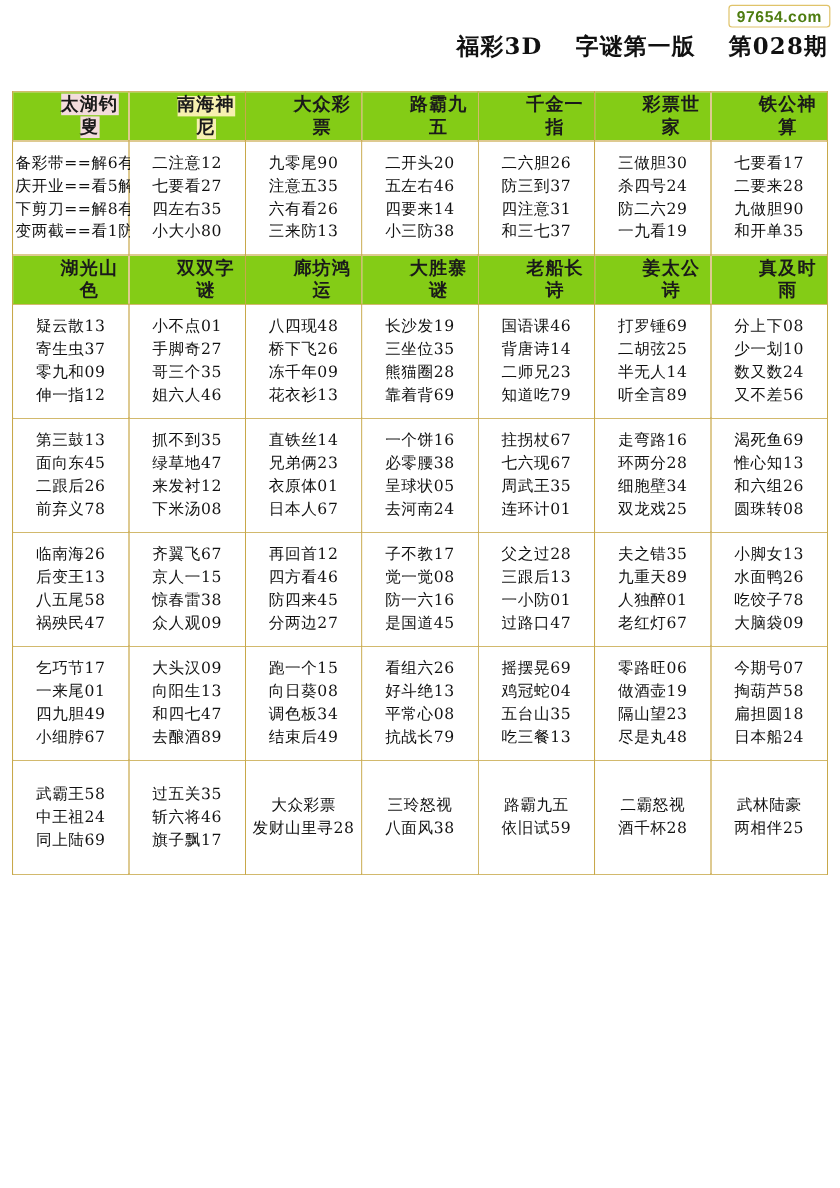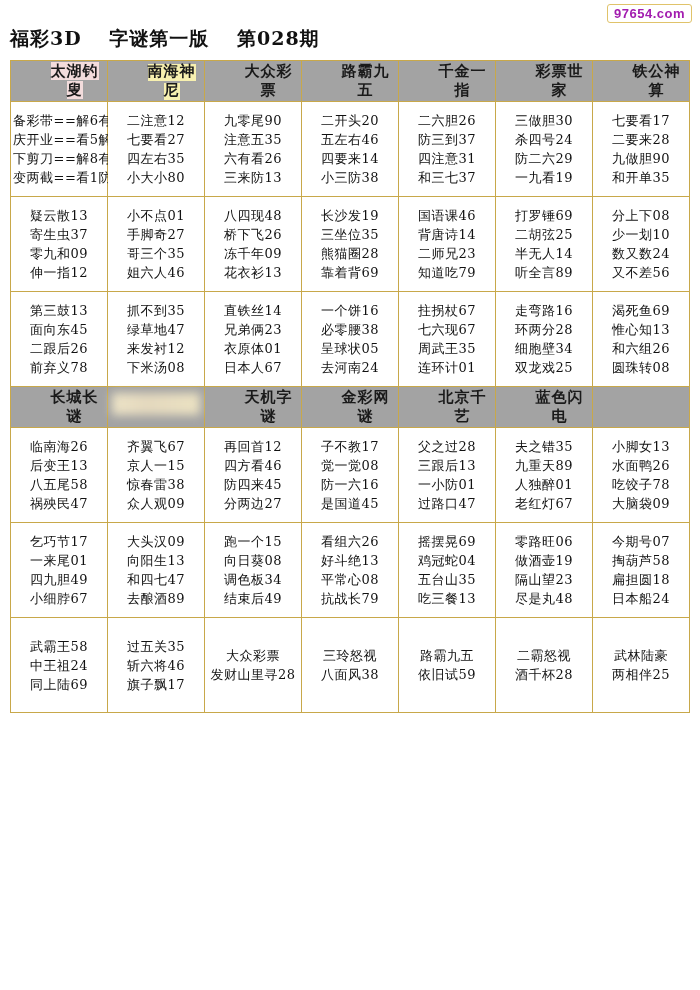--- a/index.html
+++ b/index.html
@@ -7,48 +7,48 @@
     width:700px;height:990px;
     background:#ffffff;
     font-family:"Liberation Sans","DejaVu Sans",sans-serif;
     color:#111;
     position:relative;
     overflow:hidden;
   }
   .watermark{
     position:absolute;top:4px;right:8px;
     background:#ffffff;border:1px solid #e0c36a;
-    color:#a21caf;font-size:13px;font-weight:bold;
+    color:#4d7c0f;font-size:13px;font-weight:bold;
     padding:1px 6px;border-radius:3px;
     letter-spacing:0.5px;
   }
   .page-title{
     width:100%;
-    text-align:left;
+    text-align:right;
     font-family:"DejaVu Serif","Liberation Serif",serif;
     font-weight:bold;
     font-size:19px;
     padding-top:26px;
-    padding-bottom:8px;
+    padding-bottom:24px;
     letter-spacing:1px;
   }
   .page-title span{margin:0 10px;}
   table.grid{
     border-collapse:collapse;
     width:680px;
     margin:0 auto;
     table-layout:fixed;
   }
   table.grid td{
     border:1px solid #c8a84a;
     vertical-align:middle;
     text-align:center;
   }
   td.head{
-    background:#a3a3a3;
+    background:#84cc16;
     height:38px;
     font-weight:bold;
     font-size:15px;
     font-family:"DejaVu Serif","Liberation Serif",serif;
     letter-spacing:1px;
     color:#1a1a1a;
     padding-left:32px;
   }
   td.body{
     background:#ffffff;
@@ -156,20 +156,29 @@
         <td class="body cell-wrap">
           <div class="lines">
             <div>七要看17</div>
             <div>二要来28</div>
             <div>九做胆90</div>
             <div>和开单35</div>
           </div>
         </td>
       </tr>
       <tr>
+        <td class="head cell-wrap"><span>湖光山色</span></td>
+        <td class="head cell-wrap"><span>双双字谜</span></td>
+        <td class="head cell-wrap"><span>廊坊鸿运</span></td>
+        <td class="head cell-wrap"><span>大胜寨谜</span></td>
+        <td class="head cell-wrap"><span>老船长诗</span></td>
+        <td class="head cell-wrap"><span>姜太公诗</span></td>
+        <td class="head cell-wrap"><span>真及时雨</span></td>
+      </tr>
+      <tr>
         <td class="body cell-wrap">
           <div class="lines">
             <div>疑云散13</div>
             <div>寄生虫37</div>
             <div>零九和09</div>
             <div>伸一指12</div>
           </div>
         </td>
         <td class="body cell-wrap">
           <div class="lines">
@@ -272,29 +281,20 @@
         <td class="body cell-wrap">
           <div class="lines">
             <div>渴死鱼69</div>
             <div>惟心知13</div>
             <div>和六组26</div>
             <div>圆珠转08</div>
           </div>
         </td>
       </tr>
       <tr>
-        <td class="head cell-wrap"><span>长城长谜</span></td>
-        <td class="head cell-wrap"><span class="blurred"></span><span class="smear2"></span></td>
-        <td class="head cell-wrap"><span>天机字谜</span></td>
-        <td class="head cell-wrap"><span>金彩网谜</span></td>
-        <td class="head cell-wrap"><span>北京千艺</span></td>
-        <td class="head cell-wrap"><span>蓝色闪电</span></td>
-        <td class="head cell-wrap"><span></span></td>
-      </tr>
-      <tr>
         <td class="body cell-wrap">
           <div class="lines">
             <div>临南海26</div>
             <div>后变王13</div>
             <div>八五尾58</div>
             <div>祸殃民47</div>
           </div>
         </td>
         <td class="body cell-wrap">
           <div class="lines">

